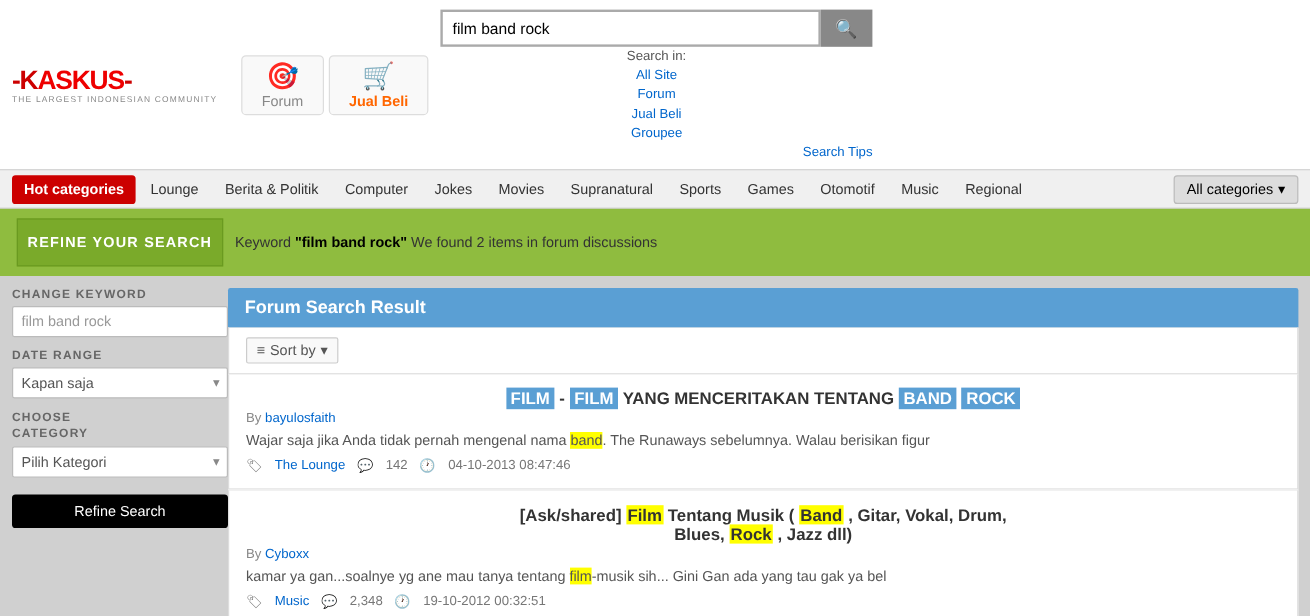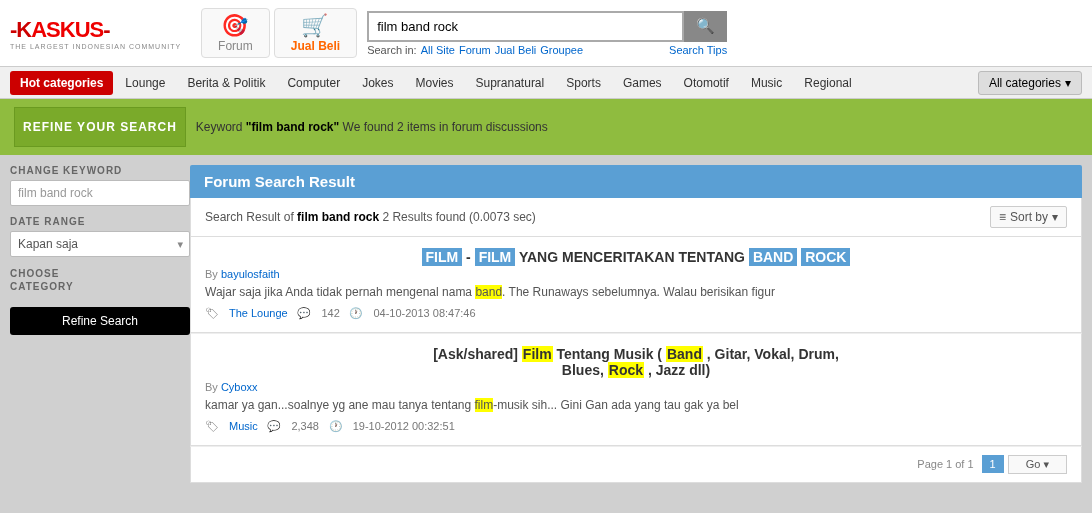--- a/index.html
+++ b/index.html
@@ -8,21 +8,21 @@
     
     #header { background: #fff; border-bottom: 1px solid #ccc; padding: 8px 10px; display: flex; align-items: center; gap: 10px; }
     #logo-area { margin-right: 10px; }
     #logo-text { font-size: 22px; font-weight: bold; color: #e00; letter-spacing: -1px; font-family: 'Arial Black', Arial, sans-serif; }
     .nav-buttons { display: flex; gap: 4px; }
     .nav-btn { display: flex; flex-direction: column; align-items: center; padding: 4px 18px; border: 1px solid #ccc; border-radius: 4px; cursor: pointer; background: #f9f9f9; text-decoration: none; color: #333; }
     .search-area { flex: 1; max-width: 360px; display: flex; flex-direction: column; gap: 2px; }
     .search-row { display: flex; }
     .search-input { flex: 1; border: 2px solid #aaa; padding: 6px 8px; font-size: 13px; outline: none; }
     .search-btn { background: #888; border: none; padding: 6px 10px; cursor: pointer; color: #fff; font-size: 14px; }
-    .search-options { display: flex; align-items: center; gap: 4px; font-size: 11px; color: #555; }
+    .search-options { display: flex; align-items: center; gap: 4px; font-size: 11px; color: #555; flex-direction: column; }
     .search-options a { color: #06c; text-decoration: none; }
 
     
     #cat-nav { background: #f0f0f0; border-bottom: 1px solid #ccc; padding: 0 10px; display: flex; align-items: center; gap: 2px; height: 32px; }
     .cat-btn { padding: 5px 10px; cursor: pointer; font-size: 12px; color: #333; border-radius: 3px; white-space: nowrap; }
     .cat-btn.hot { background: #c00; color: #fff; border-radius: 3px; font-weight: bold; }
     .all-categories { margin-left: auto; background: #ddd; border: 1px solid #bbb; padding: 4px 10px; cursor: pointer; font-size: 12px; border-radius: 3px; display: flex; align-items: center; gap: 4px; }
 
     
     #refine-bar { background: #8fbc3f; padding: 8px 14px; margin: 0; display: flex; align-items: center; gap: 10px; }
@@ -142,32 +142,34 @@
     <div class="sidebar-section">
       <div class="sidebar-label">DATE RANGE</div>
       <div class="select-wrapper">
         <select class="sidebar-select">
           <option>Kapan saja</option>
         </select>
       </div>
     </div>
     <div class="sidebar-section">
       <div class="sidebar-label" style="line-height:1.3;">CHOOSE<br>CATEGORY</div>
+      <div class="select-wrapper">
+        <select class="sidebar-select">
+          <option>Pilih Kategori</option>
+        </select>
+      </div>
     </div>
     <div class="sidebar-section">
       <button class="refine-btn">Refine Search</button>
     </div>
   </div>
 
   <div id="results">
     <div class="results-header">Forum Search Result</div>
     <div class="results-meta">
-      <div class="results-meta-text">
-        Search Result of <b>film band rock</b> 2 Results found (0.0073 sec)
-      </div>
       <div class="sort-btn">
         <span>≡</span>
         <span> Sort by</span>
         <span>▾</span>
       </div>
     </div>
 
     <div class="result-item">
       <div class="result-title">
         <span class="hl-box" style="background:#5a9fd4; color:#fff; padding:1px 4px; font-weight:bold;">FILM</span>

